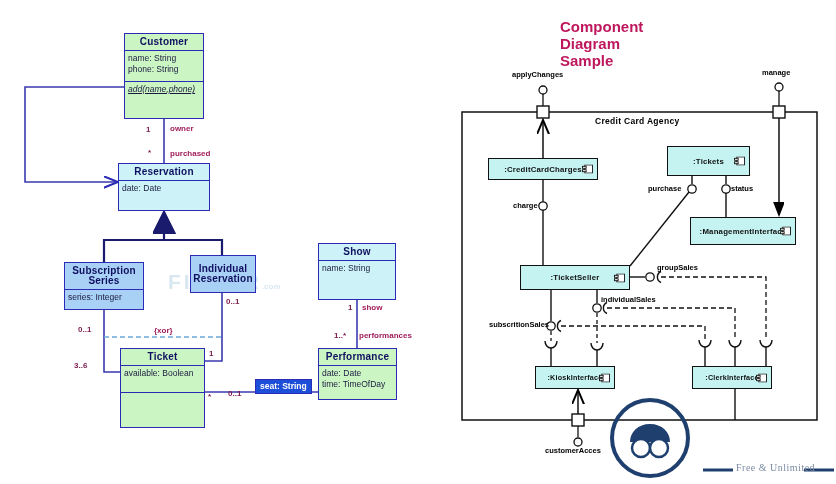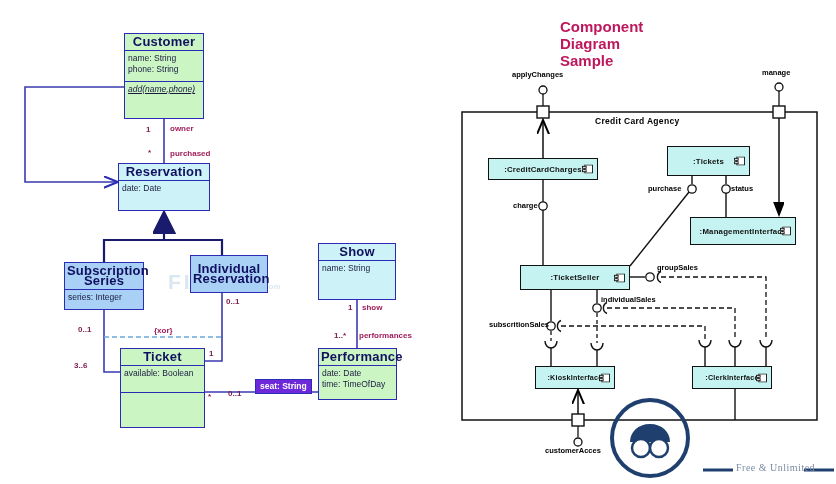--- a/index.html
+++ b/index.html
@@ -23,21 +23,21 @@
   
   .uml-class {
     position: absolute;
     border: 1.6px solid #2b2bb5;
     background: #cdf3f8;
     display: flex;
     flex-direction: column;
   }
   .uml-class .cname {
     font-weight: bold;
-    font-size: 13px;
+    font-size: 10px;
     color: #101060;
     text-align: center;
     padding: 3px 2px 3px 2px;
     line-height: 10px;
     letter-spacing: .2px;
   }
   .uml-class .sep { border-top: 1.6px solid #2b2bb5; }
   .uml-class .attrs, .uml-class .ops {
     font-size: 8.5px;
     color: #1a1a40;
@@ -48,21 +48,21 @@
   .green { background: #ccf5c4; }
   .cyan  { background: #cdf3f8; }
   .blue  { background: #a9d0f5; }
 
   .uml-class.green .cname, .uml-class.green .attrs, .uml-class.green .ops { }
 
   
   .assoc-box {
     position: absolute;
     border: 1.6px solid #2b2bb5;
-    background: #6d28d9;
+    background: #1d4ed8;
     color: #ffffff;
     font-size: 8.5px;
     font-weight: bold;
     padding: 1px 4px;
     line-height: 11px;
     white-space: nowrap;
   }
 
   
   .mult {
@@ -229,21 +229,21 @@
     <div class="attrs" style="flex:1;">date: Date</div>
   </div>
 
   <div class="uml-class blue" style="left:64px; top:262px; width:80px; height:48px;">
     <div class="cname">Subscription
 Series</div>
     <div class="sep"></div>
     <div class="attrs" style="flex:1;">series: Integer</div>
   </div>
 
-  <div class="uml-class blue" style="left:190px; top:255px; width:78px; height:38px; justify-content:center;">
+  <div class="uml-class blue" style="left:190px; top:255px; width:66px; height:38px; justify-content:center;">
     <div class="cname" style="margin:auto 0;">Individual
 Reservation</div>
   </div>
 
   <div class="uml-class cyan" style="left:318px; top:243px; width:78px; height:57px;">
     <div class="cname">Show</div>
     <div class="sep"></div>
     <div class="attrs" style="flex:1;">name: String</div>
   </div>
 

